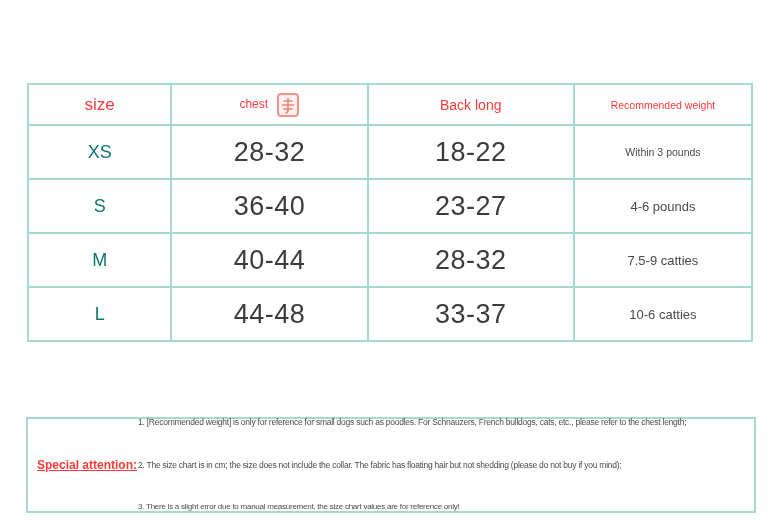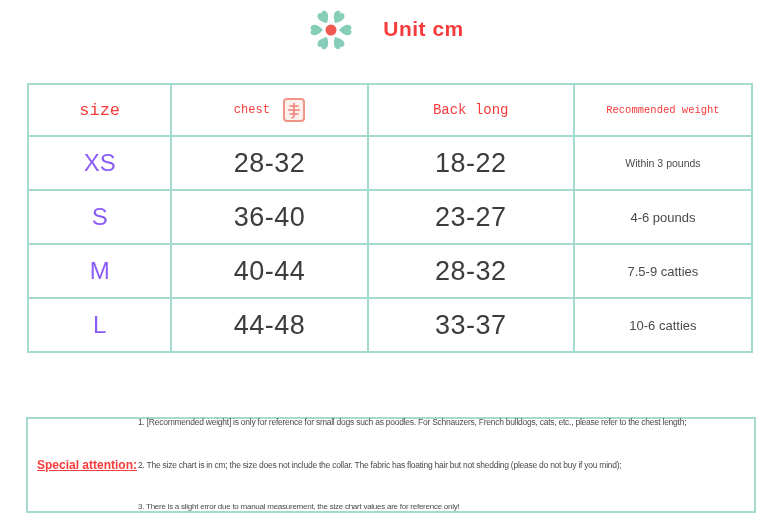--- a/index.html
+++ b/index.html
@@ -41,21 +41,21 @@
     table-layout: fixed;
     background: #ffffff;
   }
   .size-table th, .size-table td {
     border: 2px solid #a5dbce;
     text-align: center;
     vertical-align: middle;
     background: #ffffff;
     overflow: hidden;
   }
-  .size-table thead tr { height: 52px; font-family: Liberation Mono, monospace; }
+  .size-table thead tr { height: 41px; }
   .size-table tbody tr { height: 54px; }
   .col-size  { width: 19.8%; }
   .col-chest { width: 27.1%; }
   .col-back  { width: 28.5%; }
   .col-weight{ width: 24.6%; }
 
   .size-table th { color: #f83b3b; font-weight: 400; }
   th.col-size   { font-size: 17px; }
   th.col-chest  { font-size: 12px; }
   th.col-back   { font-size: 14px; }
@@ -65,21 +65,21 @@
     display: inline-block;
     width: 22px; height: 24px;
     margin-left: 6px;
     vertical-align: middle;
     border: 2px solid #f09488;
     border-radius: 4px;
     background: #fdf1ef;
   }
   .stamp svg { display: block; }
 
-  td.c-size   { font-size: 24px; color: #8b5cf6; border-radius: 22px; }
+  td.c-size   { font-size: 18px; color: #0f766e; border-radius: 22px; }
   td.c-num    { font-size: 27px; color: #3c3c3c; letter-spacing: 0.5px; }
   td.c-weight { font-size: 13px;  color: #4a4a4a; }
   td.c-weight.small { font-size: 10.5px; }
 
   
   .notes-box {
     position: absolute;
     left: 26px; top: 417px;
     width: 730px; height: 96px;
     border: 2px solid #a5dbce;
@@ -109,36 +109,20 @@
     white-space: nowrap;
     line-height: 1.1;
   }
   .note.note-small { font-size: 8px; }
 </style>
 </head>
 <body>
 
 <div class="page">
 
-  <div class="brand-header">
-    <span class="flower">
-      <svg width="44" height="46" viewBox="0 0 44 46" xmlns="http://www.w3.org/2000/svg">
-        <g fill="#87ceb9">
-          <path transform="rotate(30 22 24)" d="M22 16 C14 9,16.5 3.5,20.2 3.5 C21.4 3.5,22 4.8,22 5.6 C22 4.8,22.6 3.5,23.8 3.5 C27.5 3.5,30 9,22 16 Z"></path>
-          <path transform="rotate(90 22 24)" d="M22 16 C14 9,16.5 3.5,20.2 3.5 C21.4 3.5,22 4.8,22 5.6 C22 4.8,22.6 3.5,23.8 3.5 C27.5 3.5,30 9,22 16 Z"></path>
-          <path transform="rotate(150 22 24)" d="M22 16 C14 9,16.5 3.5,20.2 3.5 C21.4 3.5,22 4.8,22 5.6 C22 4.8,22.6 3.5,23.8 3.5 C27.5 3.5,30 9,22 16 Z"></path>
-          <path transform="rotate(210 22 24)" d="M22 16 C14 9,16.5 3.5,20.2 3.5 C21.4 3.5,22 4.8,22 5.6 C22 4.8,22.6 3.5,23.8 3.5 C27.5 3.5,30 9,22 16 Z"></path>
-          <path transform="rotate(270 22 24)" d="M22 16 C14 9,16.5 3.5,20.2 3.5 C21.4 3.5,22 4.8,22 5.6 C22 4.8,22.6 3.5,23.8 3.5 C27.5 3.5,30 9,22 16 Z"></path>
-          <path transform="rotate(330 22 24)" d="M22 16 C14 9,16.5 3.5,20.2 3.5 C21.4 3.5,22 4.8,22 5.6 C22 4.8,22.6 3.5,23.8 3.5 C27.5 3.5,30 9,22 16 Z"></path>
-        </g>
-        <circle cx="22" cy="24" r="5.5" fill="#ee5a52"></circle>
-      </svg>
-    </span>
-    <span class="unit-label">Unit cm</span>
-  </div>
 
   <table class="size-table">
     <thead>
       <tr>
         <th class="col-size">size</th>
         <th class="col-chest">
           <span>chest</span>
           <span class="stamp">
             <svg width="18" height="20" viewBox="0 0 18 20" xmlns="http://www.w3.org/2000/svg">
               <g stroke="#ed8379" stroke-width="1.6" stroke-linecap="round" fill="none">

